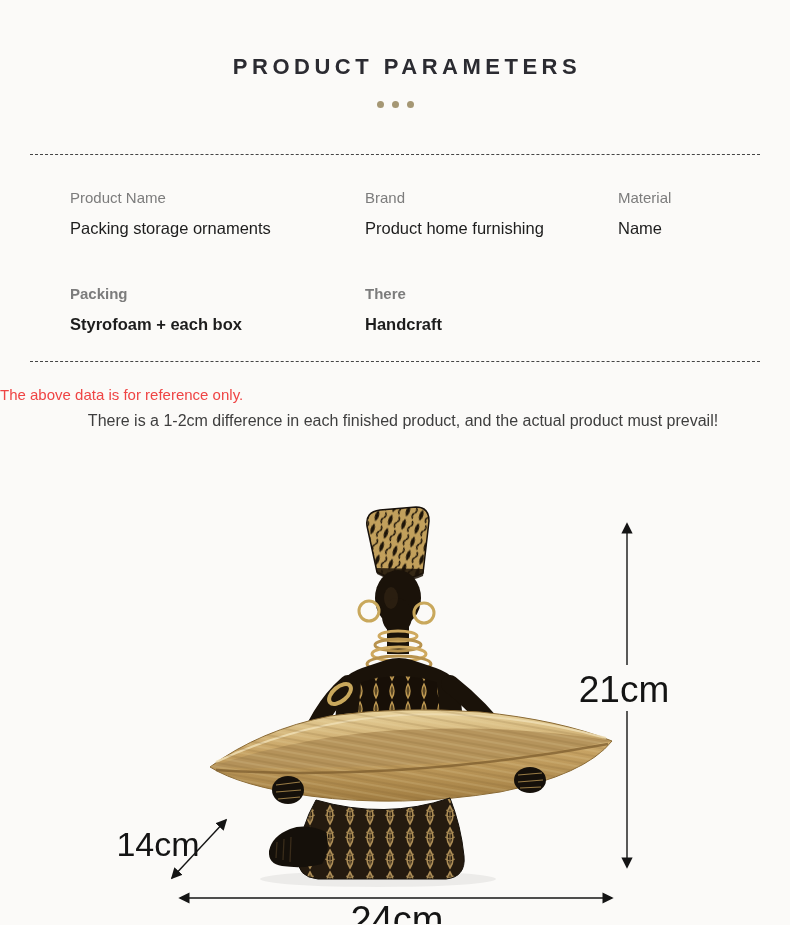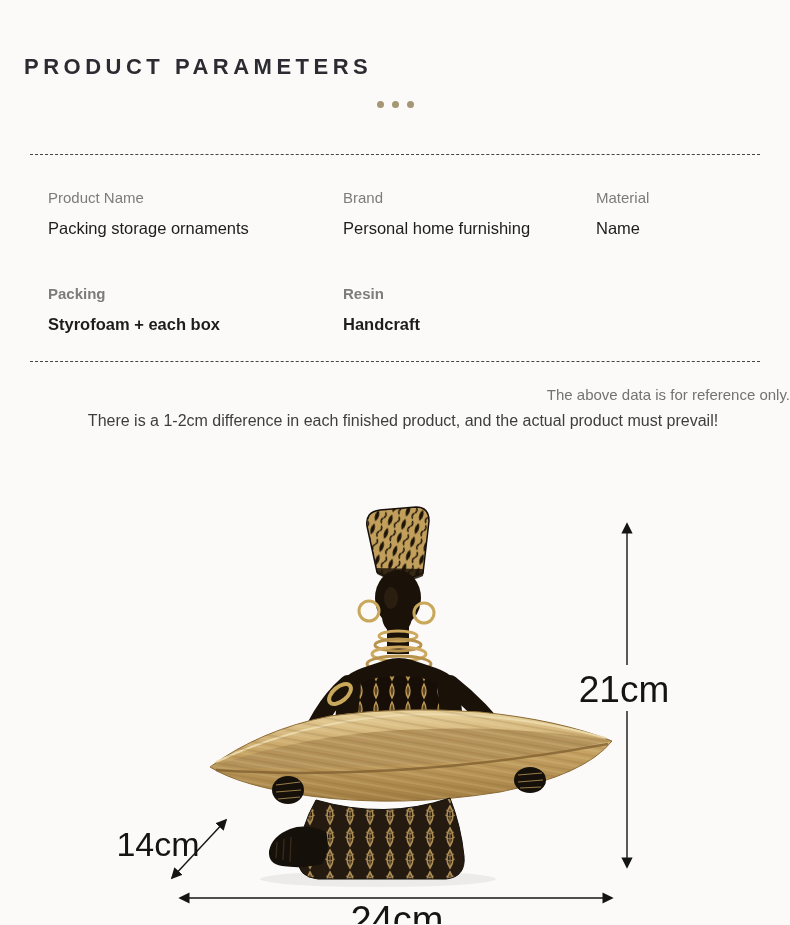--- a/index.html
+++ b/index.html
@@ -5,20 +5,21 @@
   * { margin:0; padding:0; box-sizing:border-box; }
   html,body { width:790px; height:925px; }
   body {
     background:#fbfaf8;
     font-family:"Liberation Sans", sans-serif;
     overflow:hidden;
     position:relative;
   }
   .page-title {
     margin-top:54px;
+    text-align:center;
     font-size:22px;
     font-weight:bold;
     letter-spacing:4.5px;
     color:#2b2b31;
     line-height:26px;
     padding-left:24px;
   }
   .dots {
     margin-top:21px;
     display:flex;
@@ -36,41 +37,41 @@
     border-top:1.5px dashed #454545;
     margin-left:30px;
     margin-right:30px;
     height:0;
   }
   .div1 { margin-top:45px; }
   .div2 { margin-top:27px; }
   .param-row {
     display:grid;
     grid-template-columns:295px 253px auto;
-    padding-left:48px;
+    padding-left:70px;
     padding-right:20px;
   }
   .row1 { margin-top:34px; }
   .row2 { margin-top:47px;font-weight:bold; }
   .param-label {
     font-size:15px;
     color:#7c7c7c;
     line-height:17px;
   }
   .param-value {
     margin-top:12px;
     font-size:16.5px;
     color:#1d1d1d;
     line-height:20px;
   }
   .disc1 {
     margin-top:24px;
-    text-align:right;
+    text-align:left;
     font-size:15px;
-    color:#737373;
+    color:#ef4444;
     line-height:17px;
   }
   .disc2 {
     margin-top:8px;
     text-align:center;
     font-size:16px;
     color:#3e3e3e;
     line-height:19px;
     padding-left:16px;
   }
@@ -93,35 +94,35 @@
 
 <div class="divider div1"></div>
 
 <div class="param-row row1">
   <div>
     <div class="param-label">Product Name</div>
     <div class="param-value">Packing storage ornaments</div>
   </div>
   <div>
     <div class="param-label">Brand</div>
-    <div class="param-value">Personal home furnishing</div>
+    <div class="param-value">Product home furnishing</div>
   </div>
   <div>
     <div class="param-label">Material</div>
     <div class="param-value">Name</div>
   </div>
 </div>
 
 <div class="param-row row2">
   <div>
     <div class="param-label">Packing</div>
     <div class="param-value">Styrofoam + each box</div>
   </div>
   <div>
-    <div class="param-label">Resin</div>
+    <div class="param-label">There</div>
     <div class="param-value">Handcraft</div>
   </div>
 </div>
 
 <div class="divider div2"></div>
 
 <p class="disc1">The above data is for reference only.</p>
 <p class="disc2">There is a 1-2cm difference in each finished product, and the actual product must prevail!</p>
 
 <svg class="photo" width="790" height="494" viewBox="0 0 790 494" xmlns="http://www.w3.org/2000/svg">

